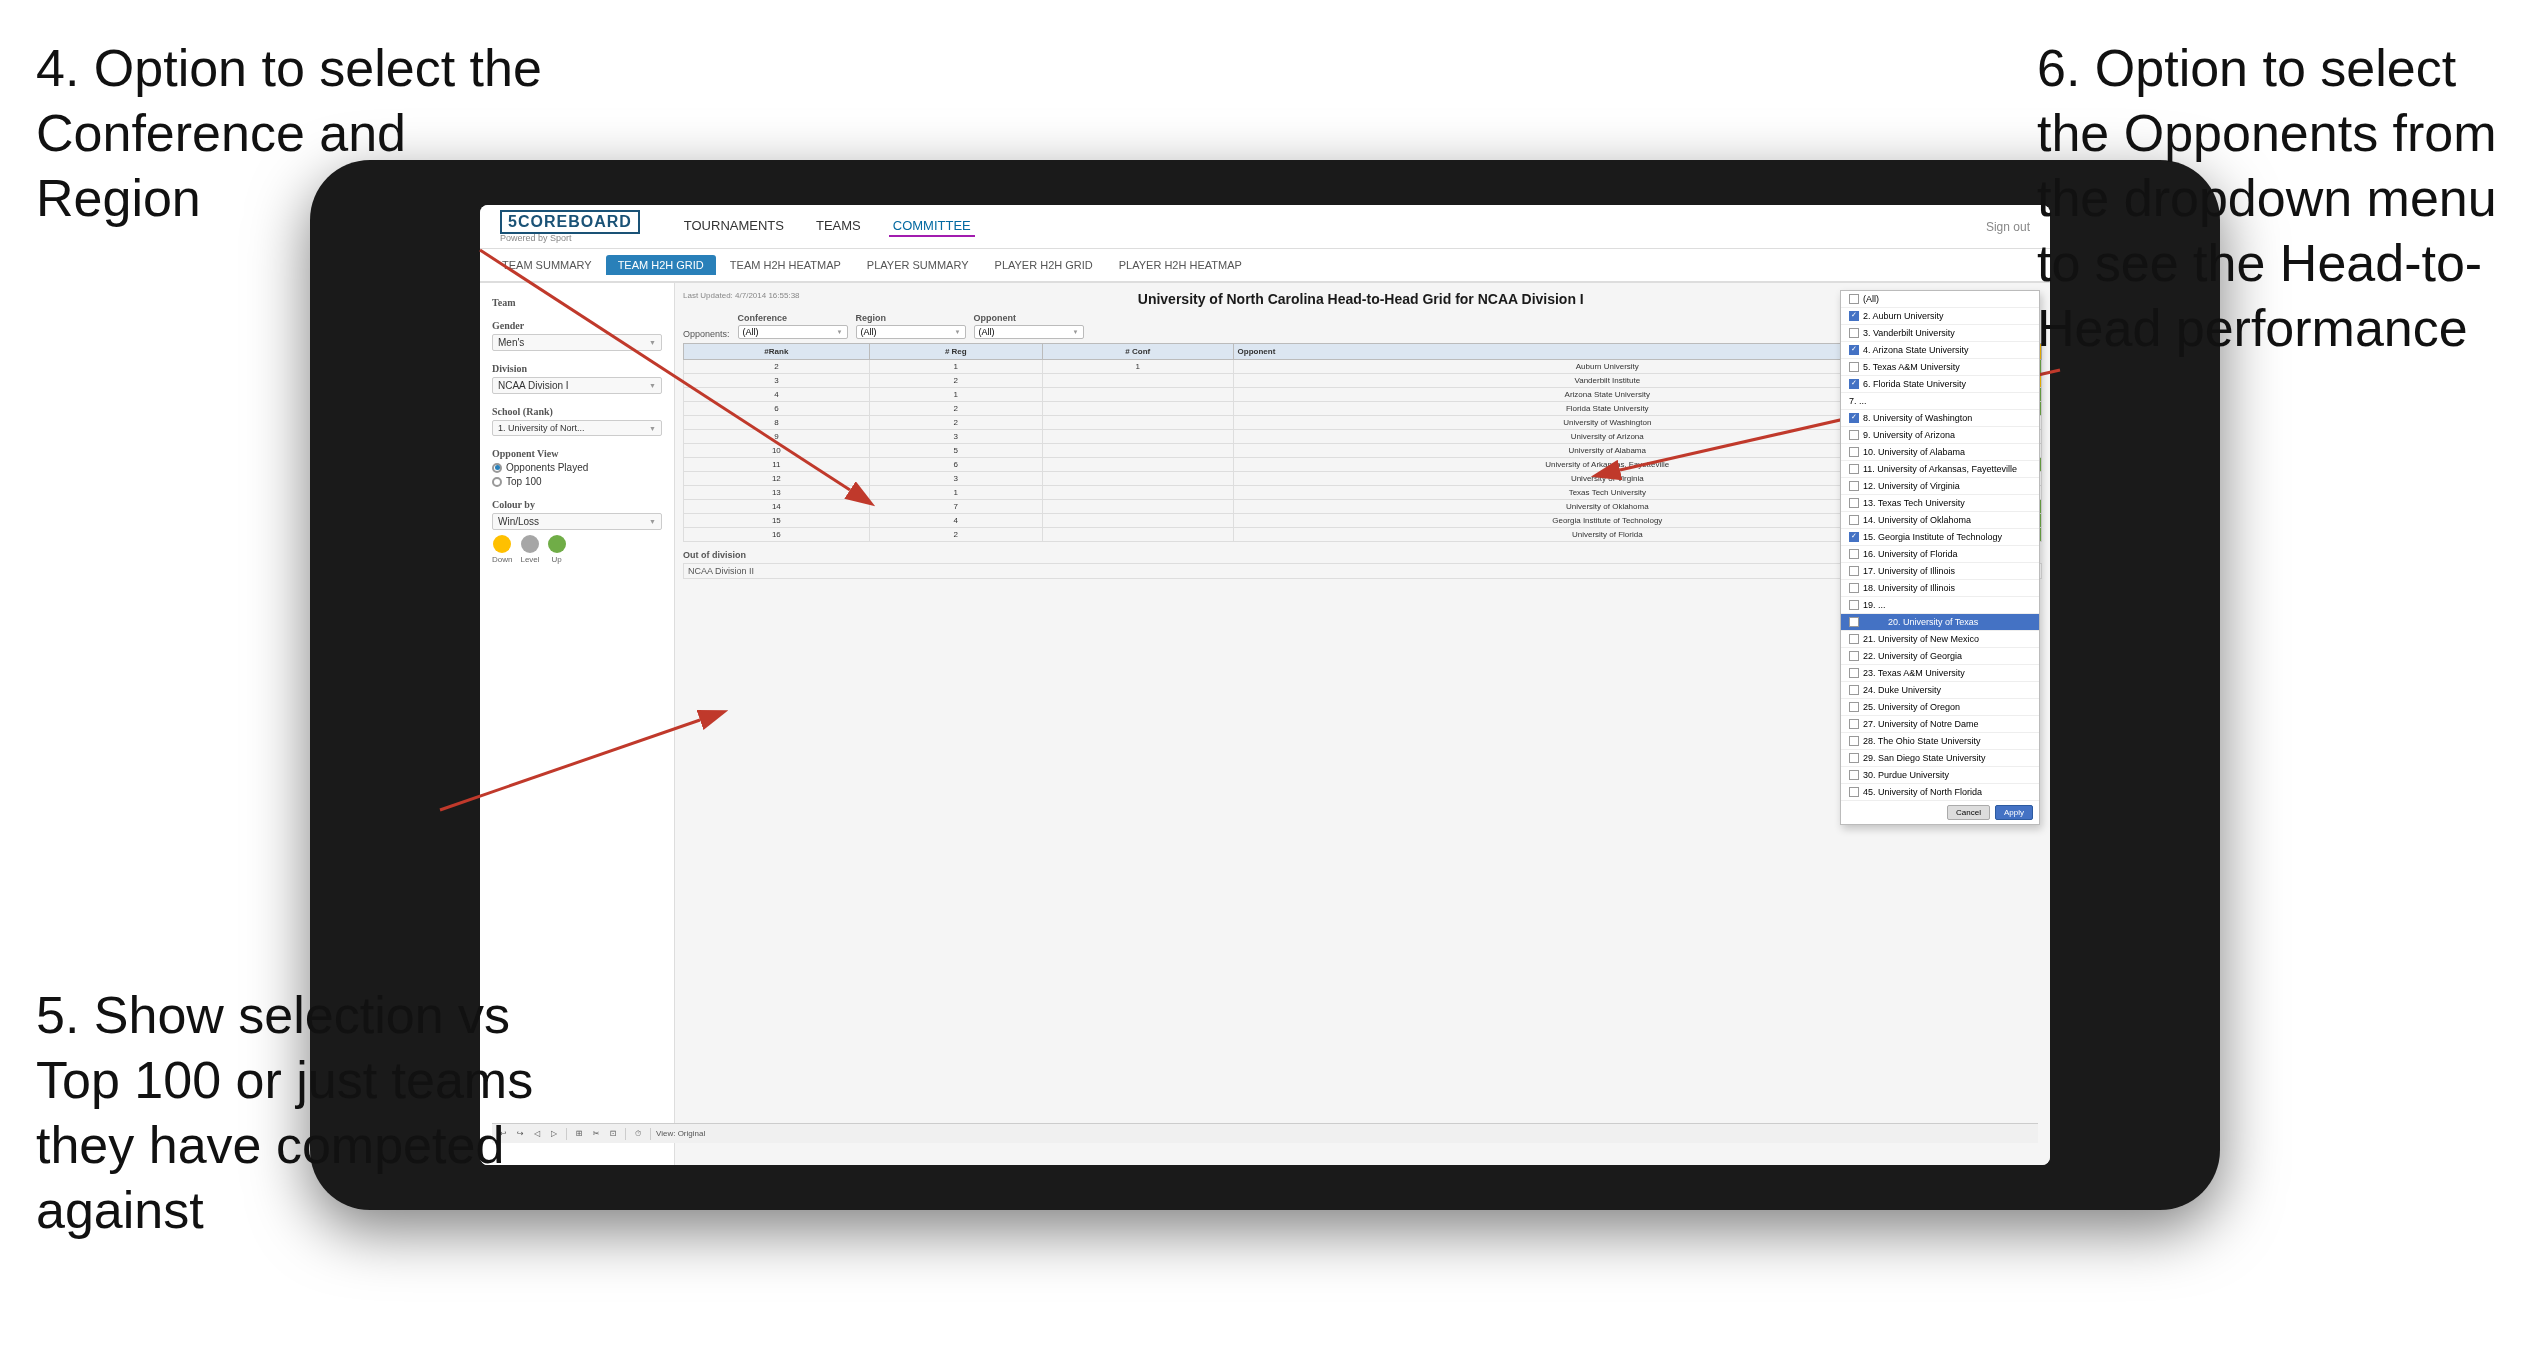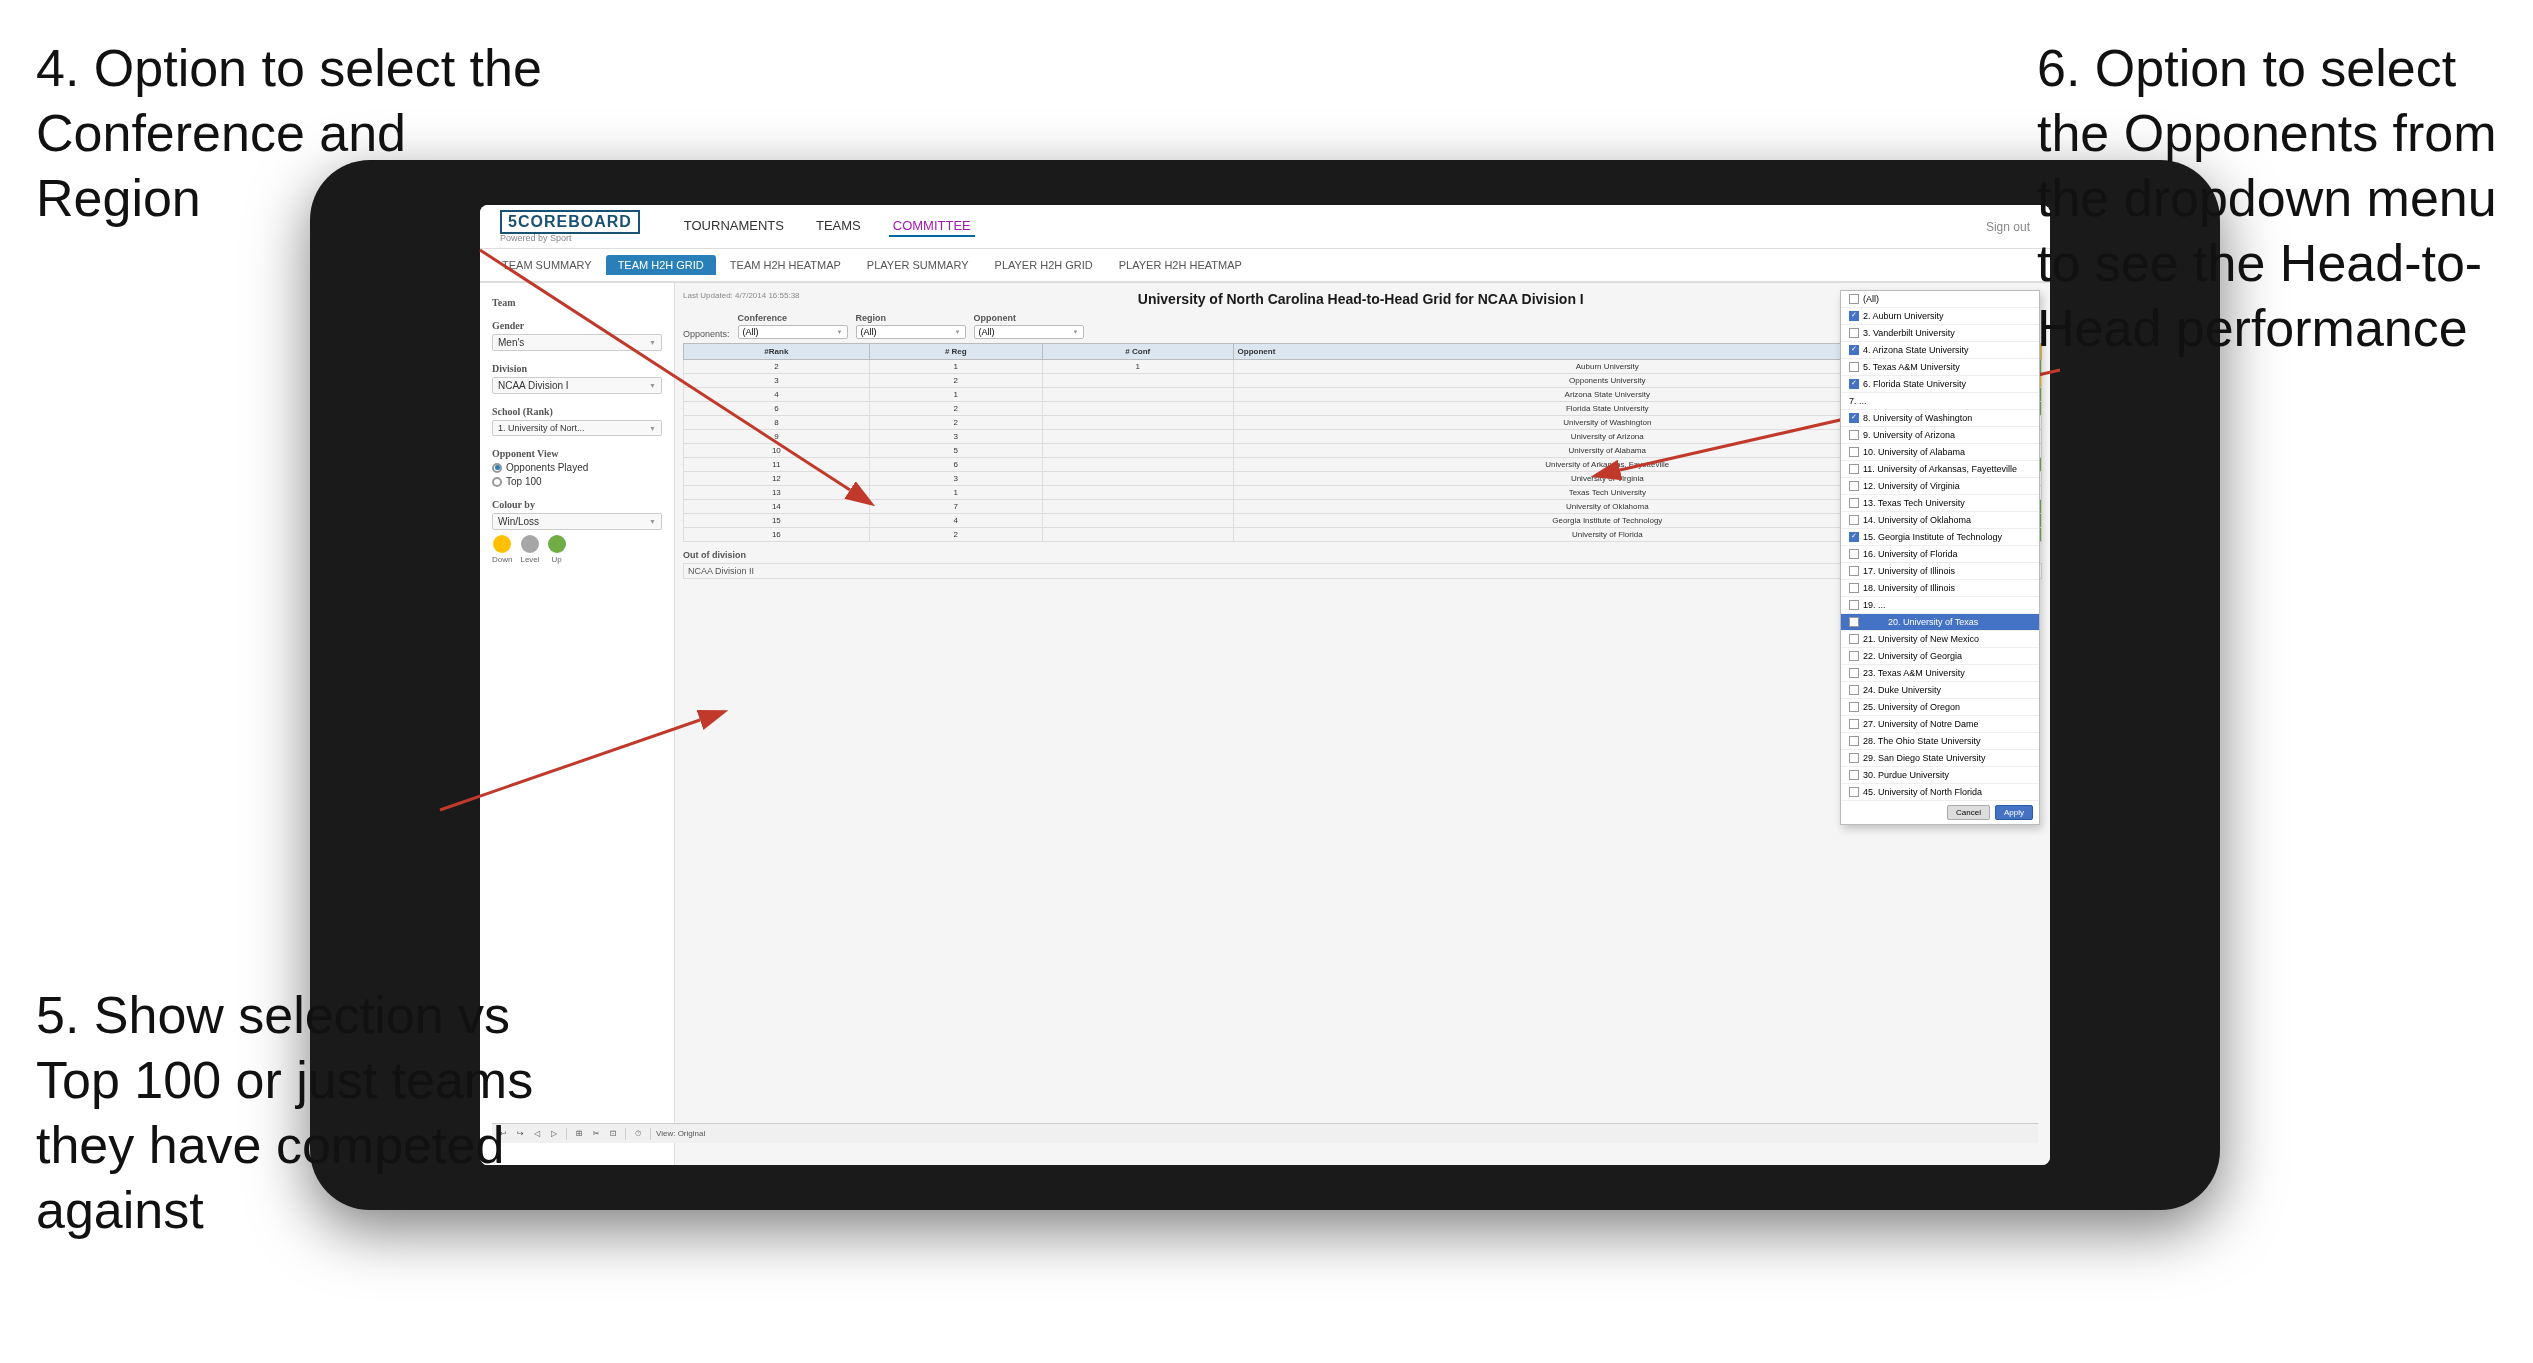--- a/index.html
+++ b/index.html
@@ -98,22 +98,22 @@
 
     .navbar-link {
       font-size: 13px;
       color: #333;
       text-transform: uppercase;
       cursor: pointer;
       padding: 2px 4px;
     }
 
     .navbar-link.active {
-      color: #a21caf;
-      border-bottom: 2px solid #0369a1;
+      color: #0369a1;
+      border-bottom: 2px solid #a21caf;
     }
 
     .navbar-signout {
       margin-left: auto;
       font-size: 12px;
       color: #888;
     }
 
     
     .tabbar {
@@ -631,21 +631,21 @@
       <td>1</td>
       <td>1</td>
       <td class="td-left">Auburn University</td>
       <td style="background:#ffc000;color:#fff;">2</td>
       <td style="background:#70ad47;color:#fff;">1</td>
     </tr>
                 <tr>
       <td>3</td>
       <td>2</td>
       <td></td>
-      <td class="td-left">Opponents University</td>
+      <td class="td-left">Vanderbilt Institute</td>
       <td style="background:#c00000;color:#fff;">0</td>
       <td style="background:#ffc000;color:#fff;">4</td>
     </tr>
                 <tr>
       <td>4</td>
       <td>1</td>
       <td></td>
       <td class="td-left">Arizona State University</td>
       <td style="background:#70ad47;color:#fff;">5</td>
       <td style="background:#70ad47;color:#fff;">1</td>

